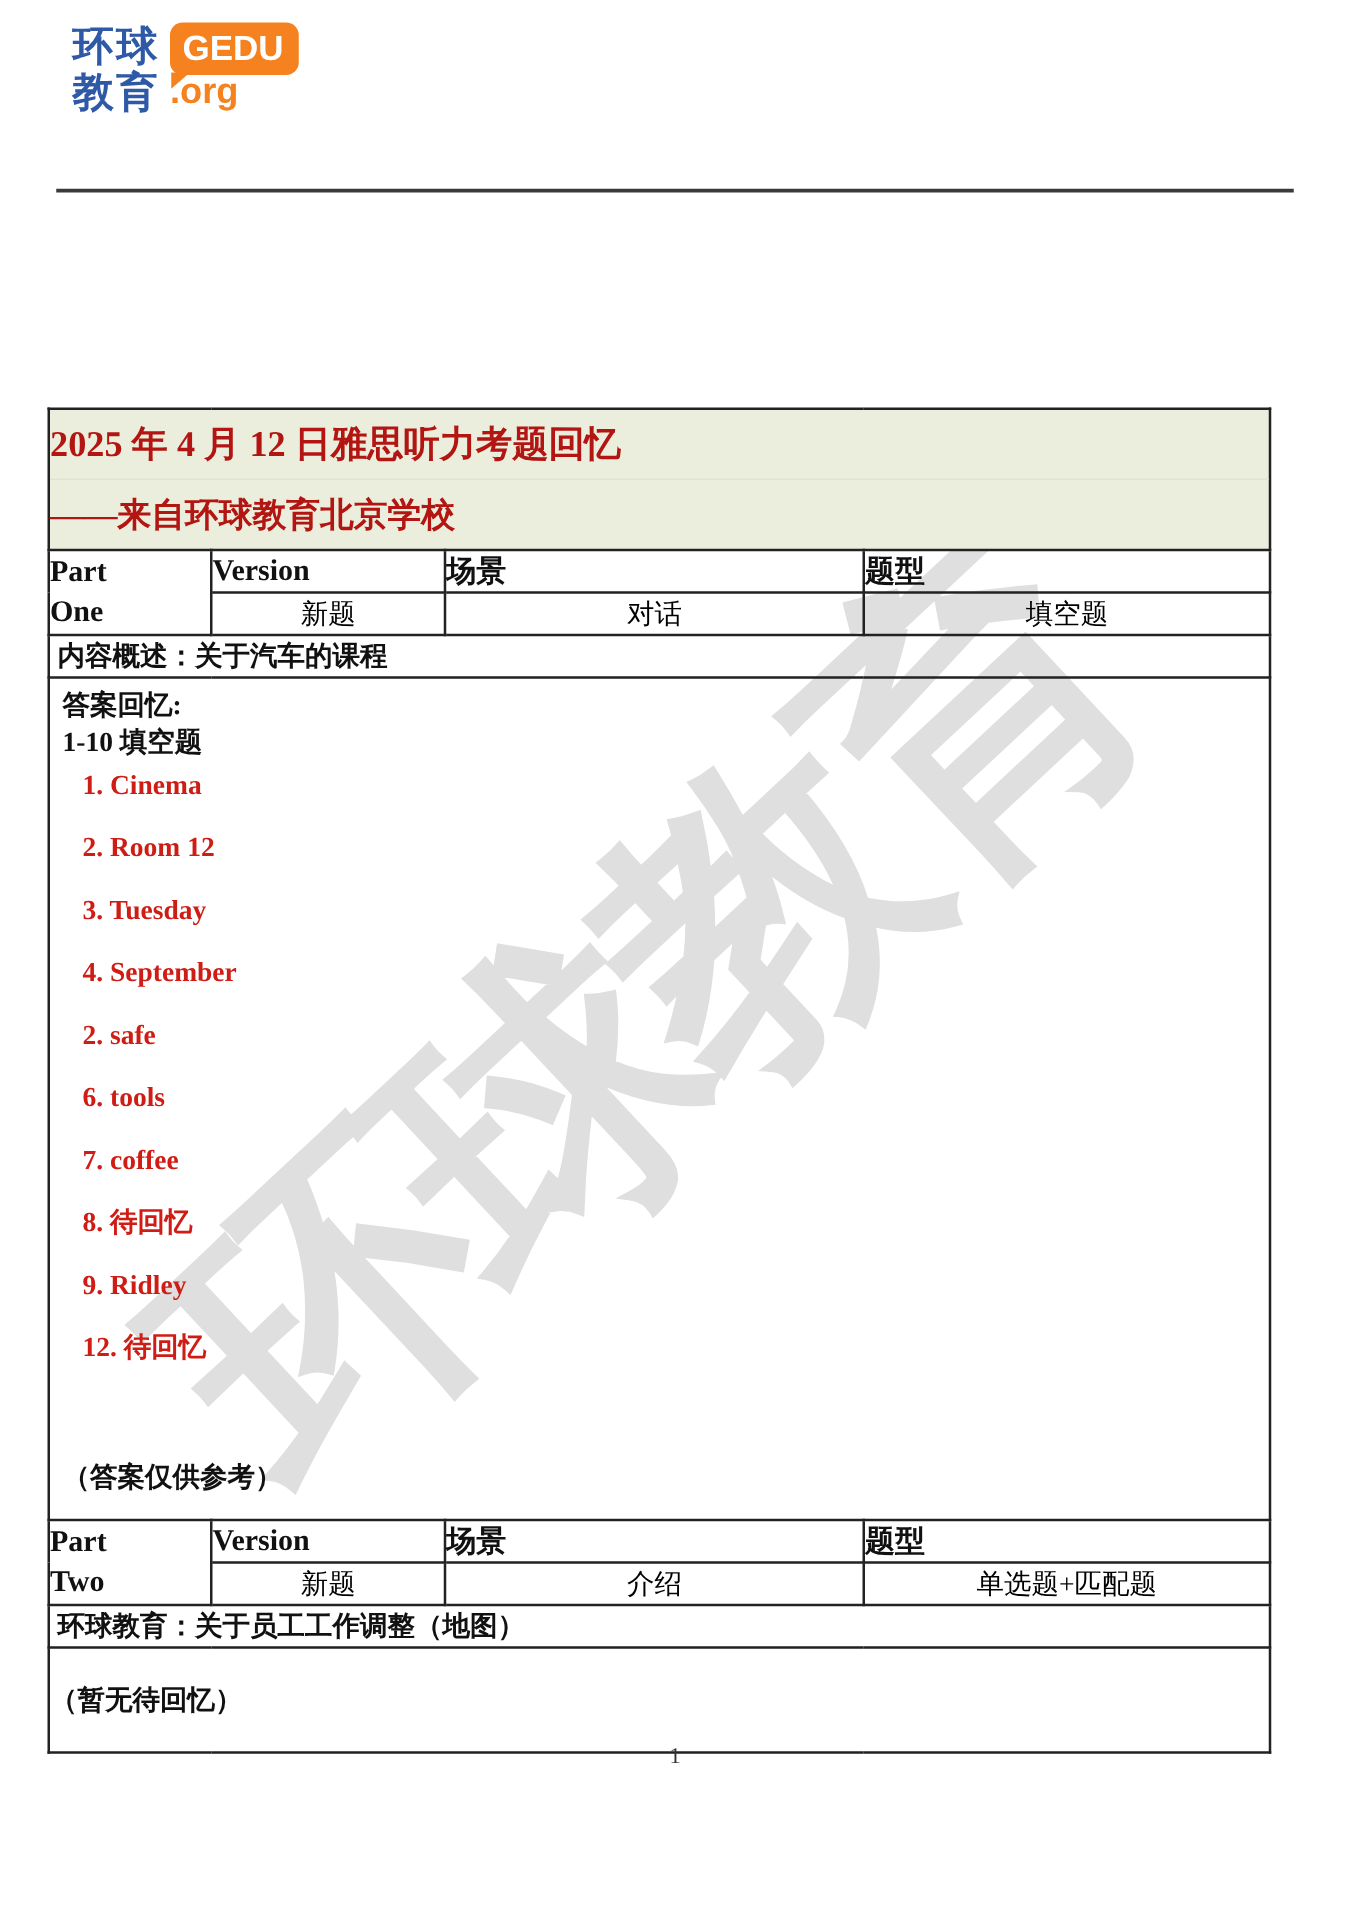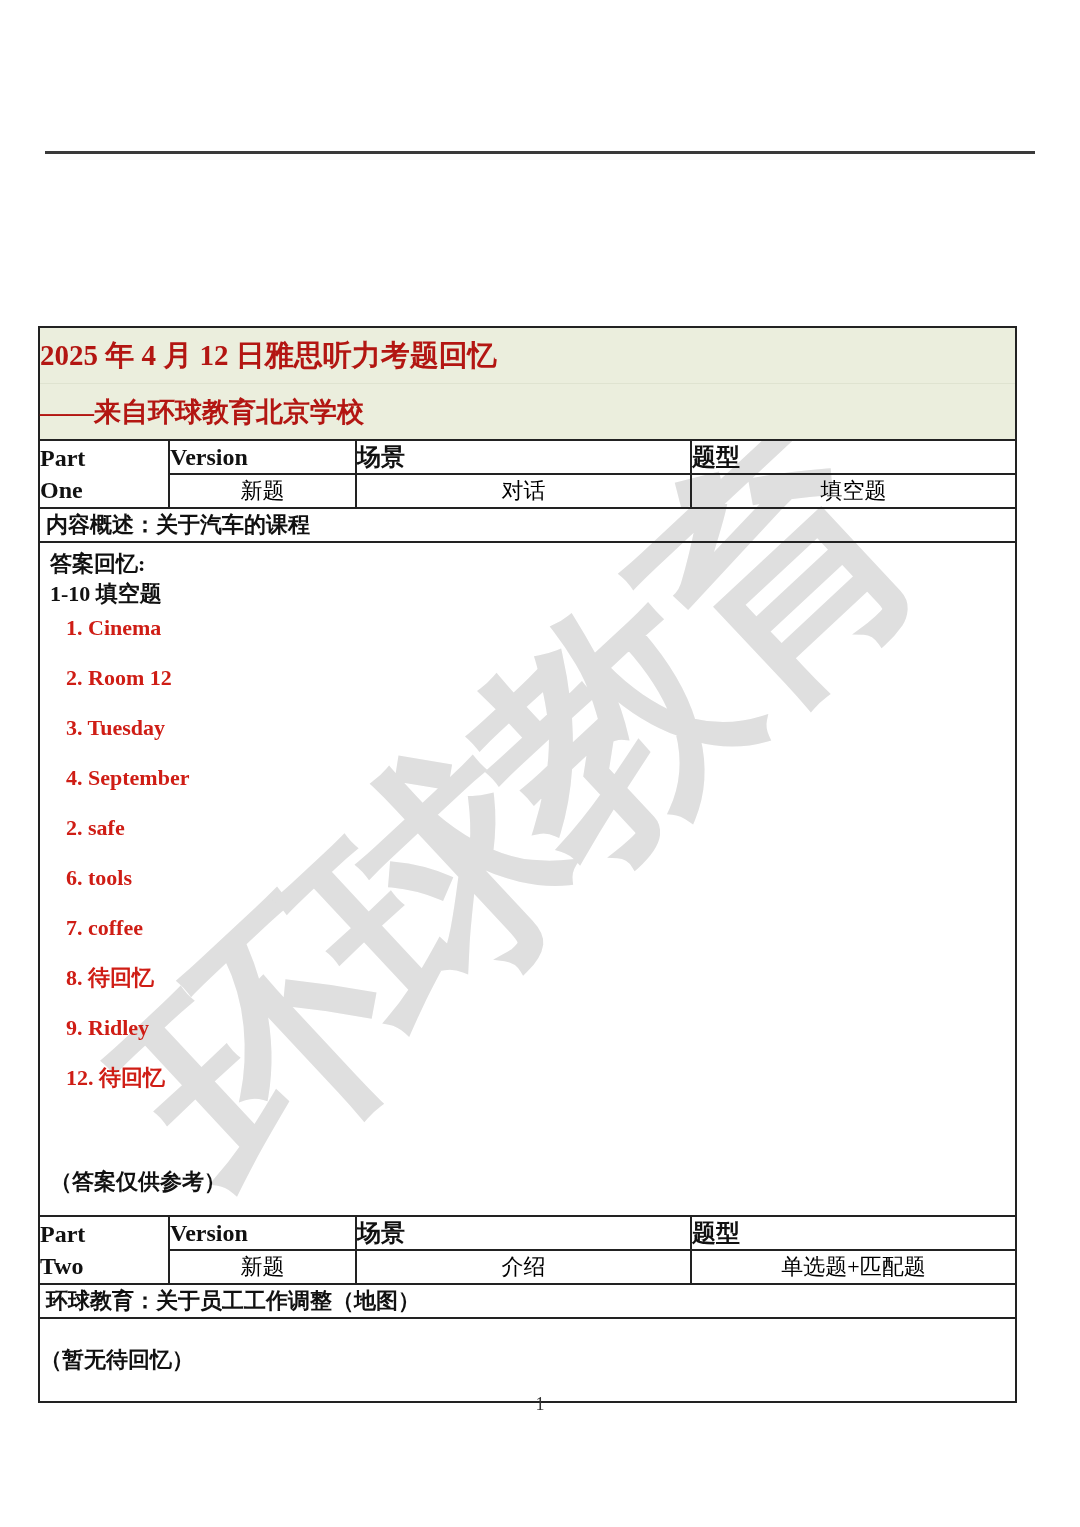--- a/index.html
+++ b/index.html
@@ -83,20 +83,30 @@
     font-size:18px; color:#333; z-index:2;
   }
 </style>
 </head>
 <body>
 
 <div class="page">
 
   <div class="watermark">环球教育</div>
 
+  <header class="logo">
+    <div class="logo-cn">
+      <span>环球</span>
+      <span>教育</span>
+    </div>
+    <div class="logo-right">
+      <div class="gedu-badge">GEDU</div>
+      <div class="logo-org">.org</div>
+    </div>
+  </header>
 
   <div class="rule"></div>
 
 
   <table class="recall">
     <colgroup>
       <col style="width:130px">
         <col style="width:187px">
         <col style="width:335px">
         <col style="width:325px">

